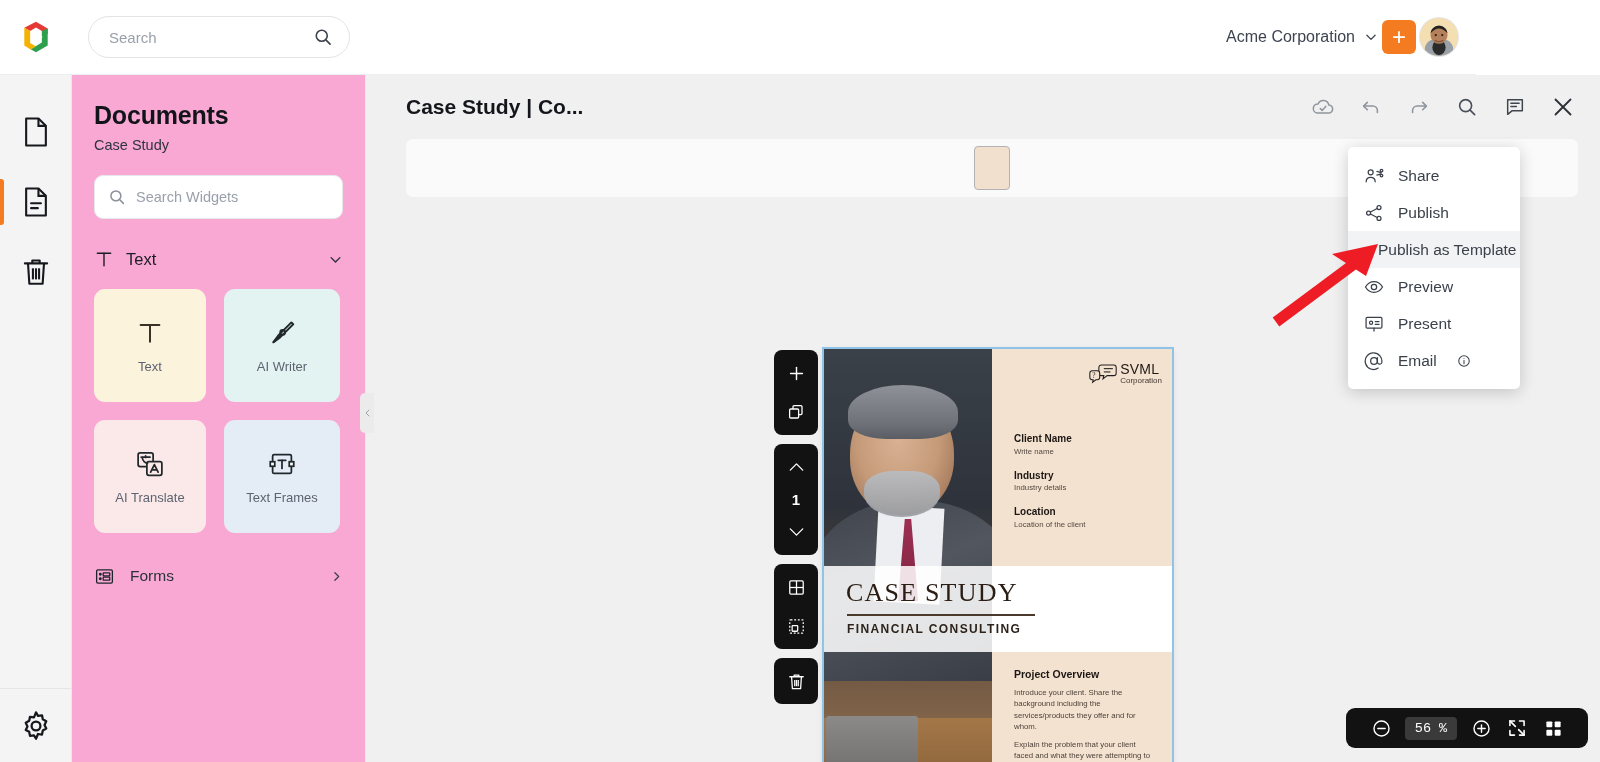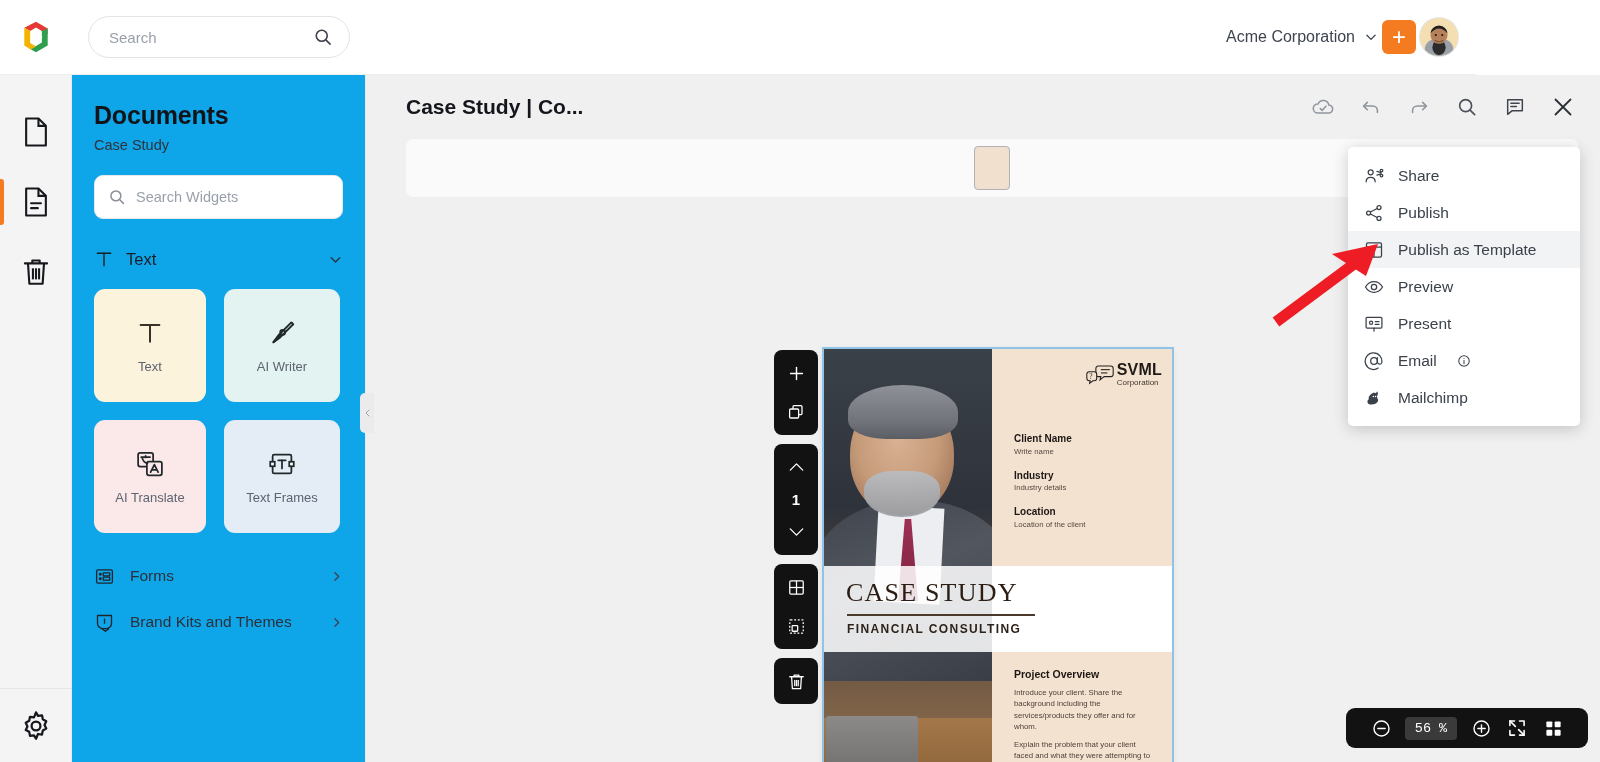--- a/index.html
+++ b/index.html
@@ -71,21 +71,21 @@
   }
   .rail-bottom {
     margin-top: auto; width: 72px; height: 74px;
     display: flex; align-items: center; justify-content: center;
     border-top: 1px solid #e4e5e8; cursor: pointer;
   }
 
   
   .panel {
     position: absolute; top: 75px; left: 72px; width: 294px; height: 687px;
-    background: #0ea5e9; border-right: 1px solid #e8e9ec;
+    background: #f9a8d4; border-right: 1px solid #e8e9ec;
     padding: 26px 22px 0 22px; overflow: hidden;
   }
   .panel-title { font-size: 25px; font-weight: bold; color: #12141a; letter-spacing: -0.2px; }
   .panel-sub { font-size: 14.5px; color: #2f333c; margin-top: 7px; }
   .widget-search {
     margin-top: 22px; height: 44px; background: #fff;
     border: 1px solid #e6e8ec; border-radius: 9px;
     display: flex; align-items: center; padding: 0 13px; gap: 10px;
   }
   .widget-search input {
@@ -210,21 +210,21 @@
     position: absolute; left: 2px; bottom: 64px; width: 92px; height: 64px;
     background: linear-gradient(180deg,#8c8a88 0%, #6f6d6c 100%); border-radius: 3px;
   }
 
   .p-right-top {
     position: absolute; left: 168px; top: 0; width: 180px; height: 217px;
     background: #f4e2d1;
   }
   .p-logo { position: absolute; right: 10px; top: 13px; display: flex; align-items: center; gap: 3px; }
   .p-logo-text { line-height: 1; }
-  .p-logo-text .l1 { font-size: 16px; font-weight: bold; color: #1f1a16; letter-spacing: .2px; }
+  .p-logo-text .l1 { font-size: 14px; font-weight: normal; color: #1f1a16; letter-spacing: .2px; }
   .p-logo-text .l2 { font-size: 8px; color: #41372f; margin-top: 1px; }
   .p-fields { position: absolute; left: 22px; top: 84px; }
   .p-fields .f { margin-bottom: 14px; }
   .p-fields .fk { font-size: 10px; font-weight: bold; color: #1c1713; }
   .p-fields .fv { font-size: 7.8px; color: #54493f; margin-top: 2.5px; }
 
   .p-band {
     position: absolute; left: 0; top: 217px; width: 348px; height: 86px;
     background: rgba(255,255,255,.86);
   }
@@ -243,21 +243,21 @@
 
   .p-right-bot {
     position: absolute; left: 168px; top: 303px; width: 180px; height: 192px;
     background: #f4e2d1; padding: 16px 16px 0 22px;
   }
   .p-right-bot h4 { font-size: 10.5px; color: #1c1713; }
   .p-right-bot p { font-size: 7.8px; line-height: 1.45; color: #4d4238; margin-top: 7px; }
 
   
   .dropdown {
-    position: absolute; left: 1348px; top: 147px; width: 232px;
+    position: absolute; left: 1348px; top: 147px; width: 172px;
     background: #fff; border-radius: 5px;
     box-shadow: 0 3px 16px rgba(0,0,0,.19); padding: 10px 0; z-index: 20;
   }
   .ditem {
     height: 37px; display: flex; align-items: center; gap: 14px;
     padding: 0 16px; font-size: 15.5px; color: #3b414b; cursor: pointer;
   }
   .ditem.sel { background: #f2f3f4; }
   .ditem .dlabel { white-space: nowrap; }
   .ditem .info { margin-left: 6px; display: flex; }
@@ -422,31 +422,20 @@
     <div class="menu-list">
       <div class="list-item">
         <svg width="21" height="21" viewBox="0 0 24 24" fill="none" stroke="#1f242c" stroke-width="1.5">
           <rect x="3" y="4.5" width="18" height="15" rx="1.4"></rect>
           <circle cx="7.2" cy="9.5" r=".9" fill="#1f242c"></circle>
             <circle cx="7.2" cy="14.5" r=".9" fill="#1f242c"></circle>
           <rect x="10.5" y="7.8" width="7.5" height="3.4" rx=".6"></rect>
             <rect x="10.5" y="12.8" width="7.5" height="3.4" rx=".6"></rect>
         </svg>
         <span>Forms</span>
-        <svg class="chev-r" width="13" height="13" viewBox="0 0 24 24" fill="none" stroke="#3c414b" stroke-width="2.3">
-          <polyline points="9,5 16,12 9,19" stroke-linecap="round" stroke-linejoin="round"></polyline>
-        </svg>
-      </div>
-      <div class="list-item">
-        <svg width="21" height="21" viewBox="0 0 24 24" fill="none" stroke="#1f242c" stroke-width="1.5">
-          <path d="M4 4h16v9a6 6 0 0 1-6 6H10a6 6 0 0 1-6-6z" stroke-linejoin="round"></path>
-          <path d="M9 19l4 3 4-3" stroke-linejoin="round"></path>
-          <line x1="12" y1="7.5" x2="12" y2="13.5"></line>
-        </svg>
-        <span>Brand Kits and Themes</span>
         <svg class="chev-r" width="13" height="13" viewBox="0 0 24 24" fill="none" stroke="#3c414b" stroke-width="2.3">
           <polyline points="9,5 16,12 9,19" stroke-linecap="round" stroke-linejoin="round"></polyline>
         </svg>
       </div>
     </div>
   </div>
 
   <div class="collapse-handle">
     <svg width="9" height="12" viewBox="0 0 24 24" fill="none" stroke="#9aa0a8" stroke-width="2.6">
       <polyline points="16,4 8,12 16,20" stroke-linecap="round" stroke-linejoin="round"></polyline>
@@ -707,28 +696,20 @@
       </svg>
       <span class="dlabel">Email</span>
       <span class="info">
         <svg width="14" height="14" viewBox="0 0 24 24" fill="none" stroke="#3b414b" stroke-width="1.8">
           <circle cx="12" cy="12" r="9"></circle>
             <line x1="12" y1="11" x2="12" y2="16.5" stroke-linecap="round"></line>
           <circle cx="12" cy="7.6" r=".9" fill="#3b414b" stroke="none"></circle>
         </svg>
       </span>
     </div>
-    <div class="ditem">
-      <svg width="20" height="20" viewBox="0 0 24 24" fill="#3b414b">
-        <path d="M16.8 4.2c-1 .2-1.9 1-2.7 2-1.2-.5-2.6-.5-3.9 0-1.6.6-3 1.9-3.8 3.4-.8 1.4-1 2.8-.6 4-1.2.9-1.9 2.2-1.6 3.4.3 1.6 2.1 2.7 4.4 2.9 2.7.2 5.7-.8 7.3-2.7 1-1.1 1.3-2.3 1-3.3-.2-.6-.6-1-1.1-1.3.4-1 .3-2.1-.3-2.8.6-.9 1.1-2 1.2-3 .1-1.1-.3-2-1-2.4-.3-.2-.6-.2-.9-.2z"></path>
-        <circle cx="11.2" cy="10.2" r=".95" fill="#fff"></circle>
-        <circle cx="13.9" cy="10.1" r=".95" fill="#fff"></circle>
-      </svg>
-      <span class="dlabel">Mailchimp</span>
-    </div>
   </div>
 
   <svg class="arrow" width="110" height="90" viewBox="0 0 110 90">
     <line x1="6" y1="82" x2="92" y2="18" stroke="#ee1c25" stroke-width="11" stroke-linecap="butt"></line>
     <polygon points="108,4 62,14 96,36" fill="#ee1c25"></polygon>
   </svg>
 
 </div>
 
 </body></html>

